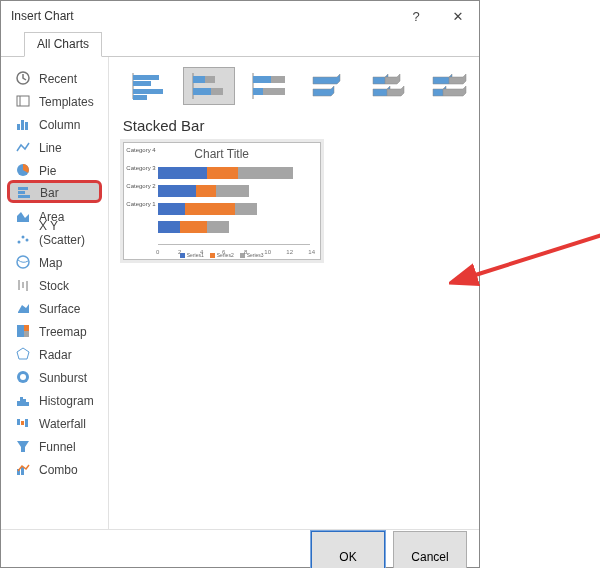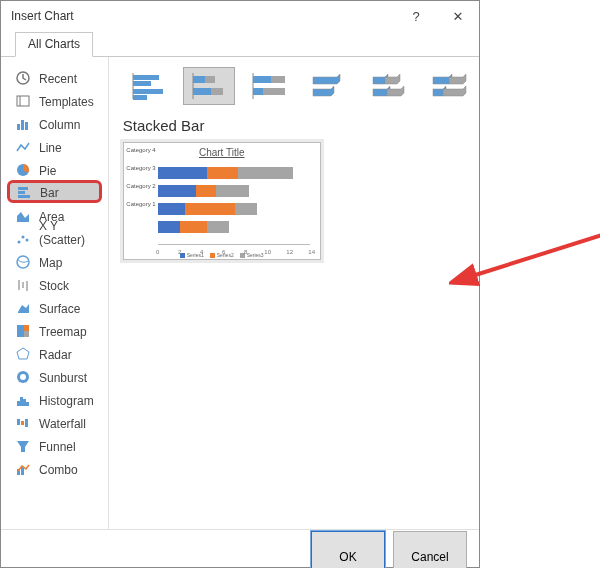--- a/index.html
+++ b/index.html
@@ -8,21 +8,21 @@
     width: 480px; height: 568px; position: relative;
     border: 1px solid #888; background: #fff;
   }
   .titlebar {
     height: 30px; display: flex; align-items: center; padding: 0 0 0 10px;
     font-size: 12px; color: #333;
   }
   .title-flex { flex: 1; }
   .tb-btn { width: 42px; height: 30px; display: flex; align-items: center;
     justify-content: center; font-size: 13px; color: #444; }
-  .tabstrip { height: 26px; border-bottom: 1px solid #c9c9c9; padding-left: 14px; }
+  .tabstrip { height: 26px; border-bottom: 1px solid #c9c9c9; padding-left: 23px; }
   .tab {
     display: inline-block; padding: 4px 12px 5px; font-size: 12px; color: #333;
     background: #fff; position: relative; top: 1px;
     border: 1px solid #c9c9c9; border-bottom: 1px solid #fff;
   }
   .body { display: flex; height: calc(568px - 30px - 26px - 40px); }
   .sidebar { width: 150px; padding: 8px 6px 6px 6px; }
   .sb-item {
     display: flex; align-items: flex-end; gap: 8px; height: 23px;
     padding: 0 6px; font-size: 12px; color: #444; cursor: default;
@@ -38,21 +38,21 @@
     width: 52px; height: 38px; display:flex; align-items:center; justify-content:center;
     border: 1px solid transparent;
   }
   .subtype.selected { background: #d8d8d8; border: 1px solid #a8a8a8; }
   .subtype svg { display:block; }
   .section-title { font-size: 15px; color: #333; margin: 4px 0 8px; }
   .preview {
     width: 198px; height: 118px; border: 1px solid #bcbcbc; background: #fff;
     box-shadow: 0 0 0 3px #eaeaea; position: relative;
   }
-  .preview-title { text-align:center; font-size:10px; color:#555; margin-top:4px;text-decoration:underline; }
+  .preview-title { text-align:center; font-size:12px; color:#555; margin-top:4px; }
   .bars-area { position:absolute; top:18px; left:34px; right:10px; bottom:22px; }
   .bar-row { display:flex; align-items:center; height:12px; margin:6px 0; }
   .seg1 { background:#4472c4; } .seg2 { background:#ed7d31; } .seg3 { background:#a5a5a5; }
   .y-label { position:absolute; left:2px; font-size:6px; color:#555; width:30px; text-align:right; }
   .x-axis { position:absolute; left:34px; right:10px; bottom:14px; height:1px; background:#bbb; }
   .tick { position:absolute; bottom:4px; font-size:6px; color:#777; transform:translateX(-50%); }
   .legend { position:absolute; bottom:1px; left:0; right:0; text-align:center; font-size:5px; color:#666; display:flex; justify-content:center; gap:6px; }
   .legend span i { display:inline-block; width:5px; height:5px; margin-right:2px; vertical-align:middle; }
   .arrow { position:absolute; top:160px; left:340px; }
   .footer {

